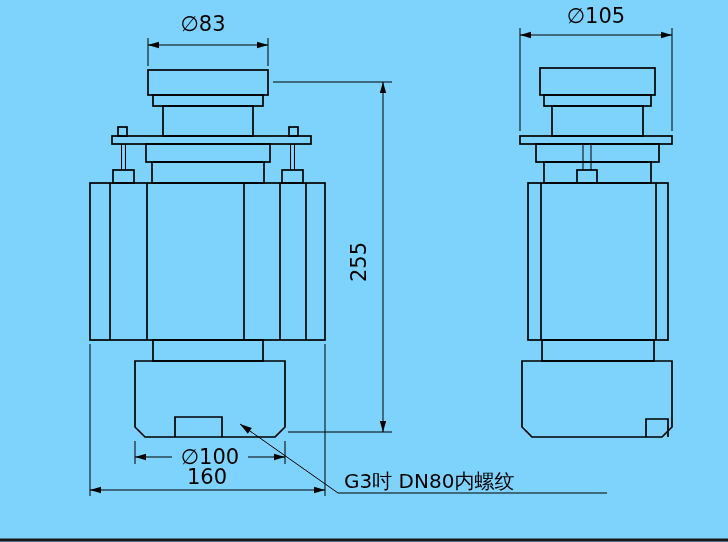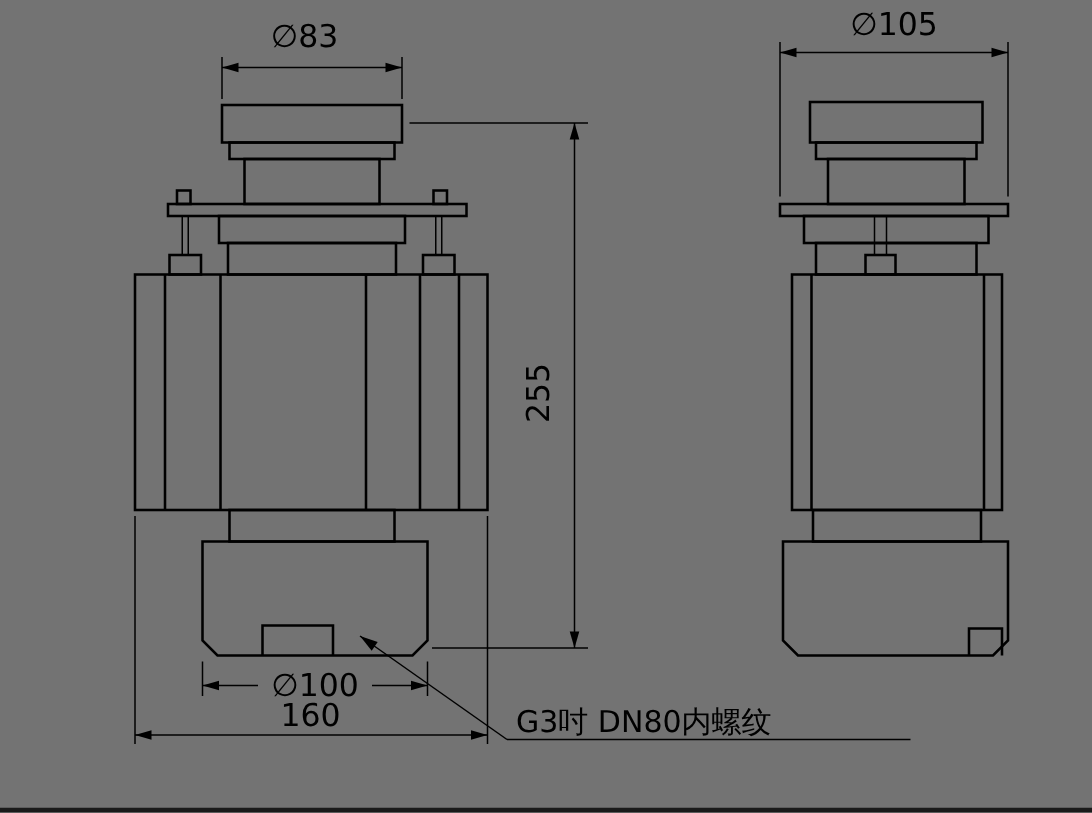--- a/index.html
+++ b/index.html
@@ -1,20 +1,20 @@
 <!DOCTYPE html>
 <html><head>
 <meta charset="utf-8">
 <style>
   html, body { margin: 0; padding: 0; }
   .canvas {
     position: relative;
     width: 728px;
     height: 542px;
-    background: #737373;
+    background: #7dd3fc;
     overflow: hidden;
     font-family: "DejaVu Sans", sans-serif;
   }
   svg { display: block; }
   .part   { fill: none; stroke: #000; stroke-width: 1.7; }
   .thinln { fill: none; stroke: #000; stroke-width: 1;   }
   .dim    { fill: none; stroke: #000; stroke-width: 1;   }
   .arrow  { fill: #000; stroke: none; }
   .dim-text {
     font-family: "DejaVu Sans", sans-serif;

